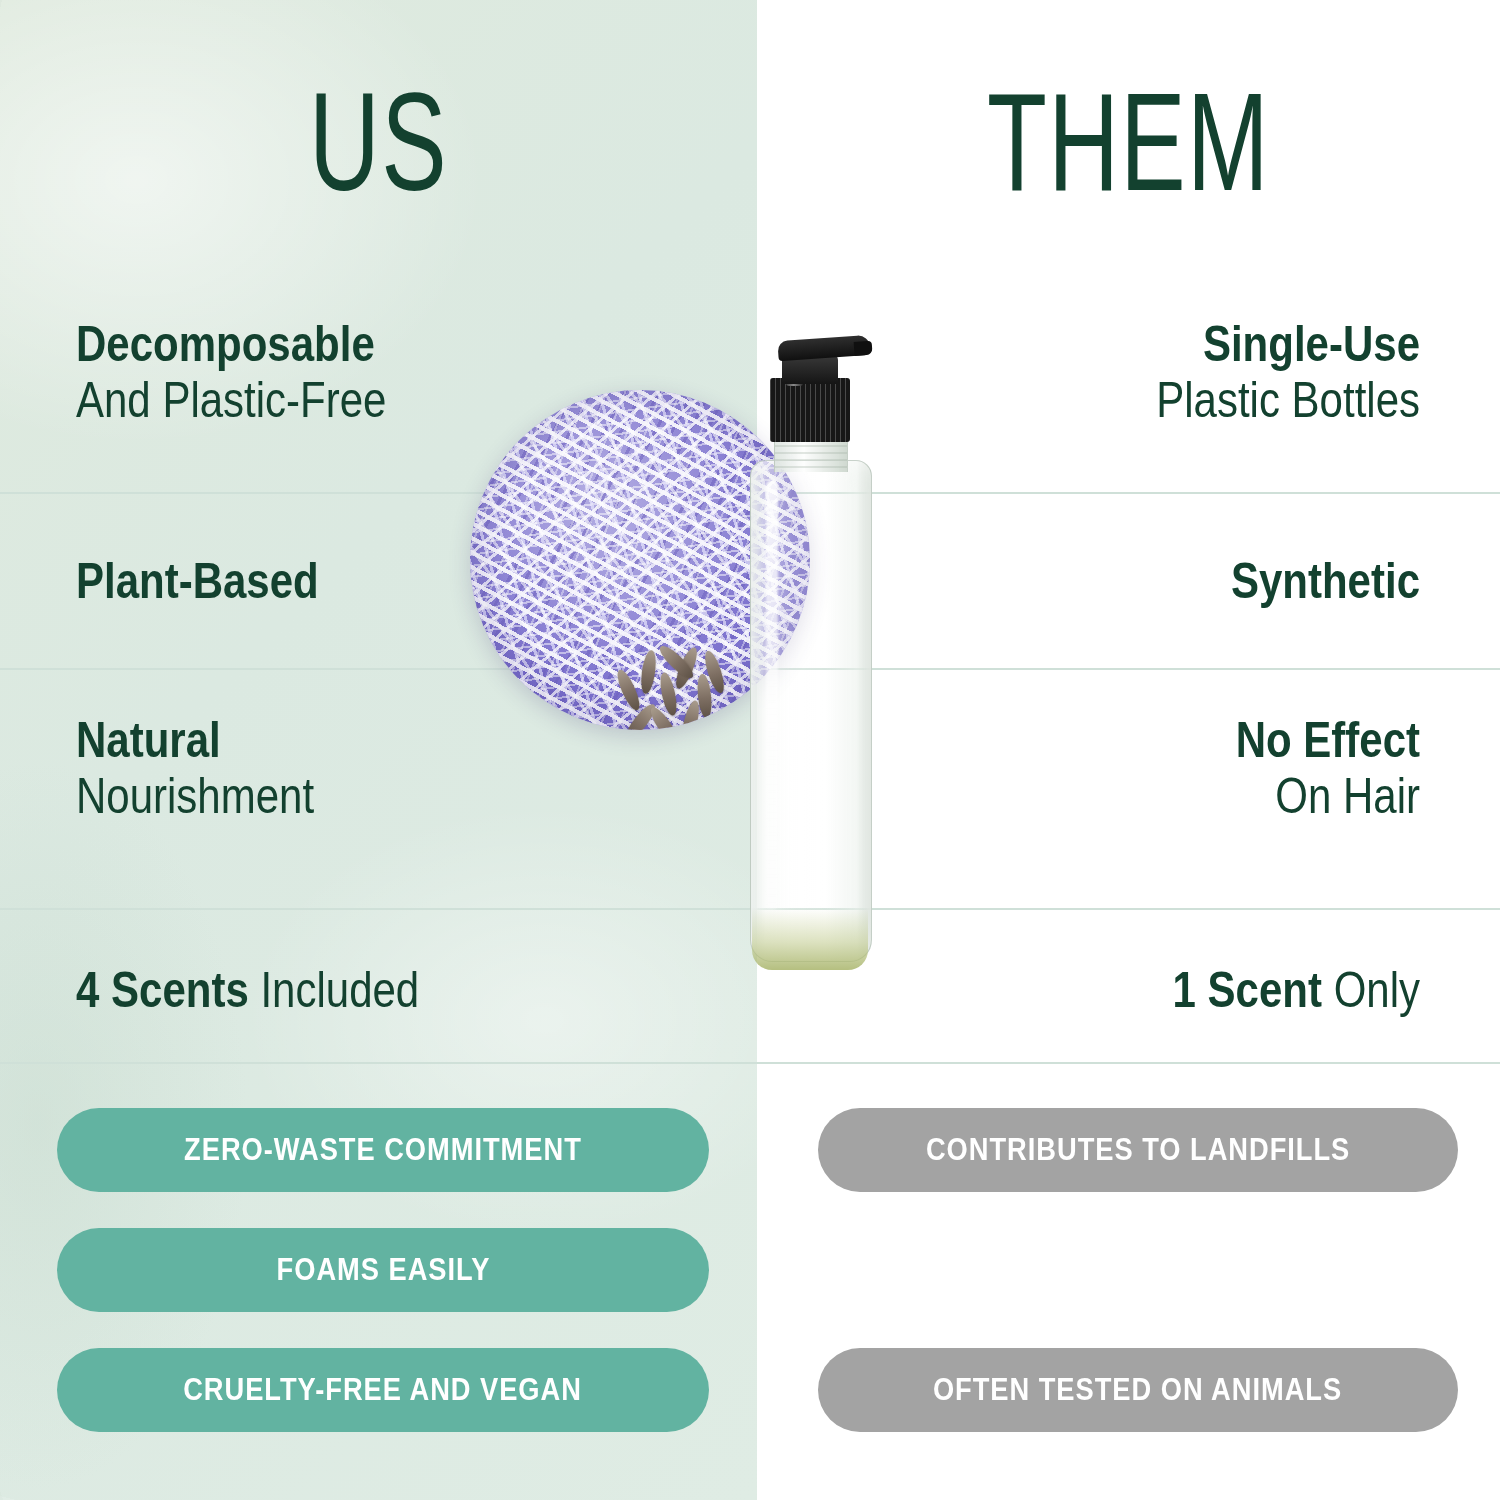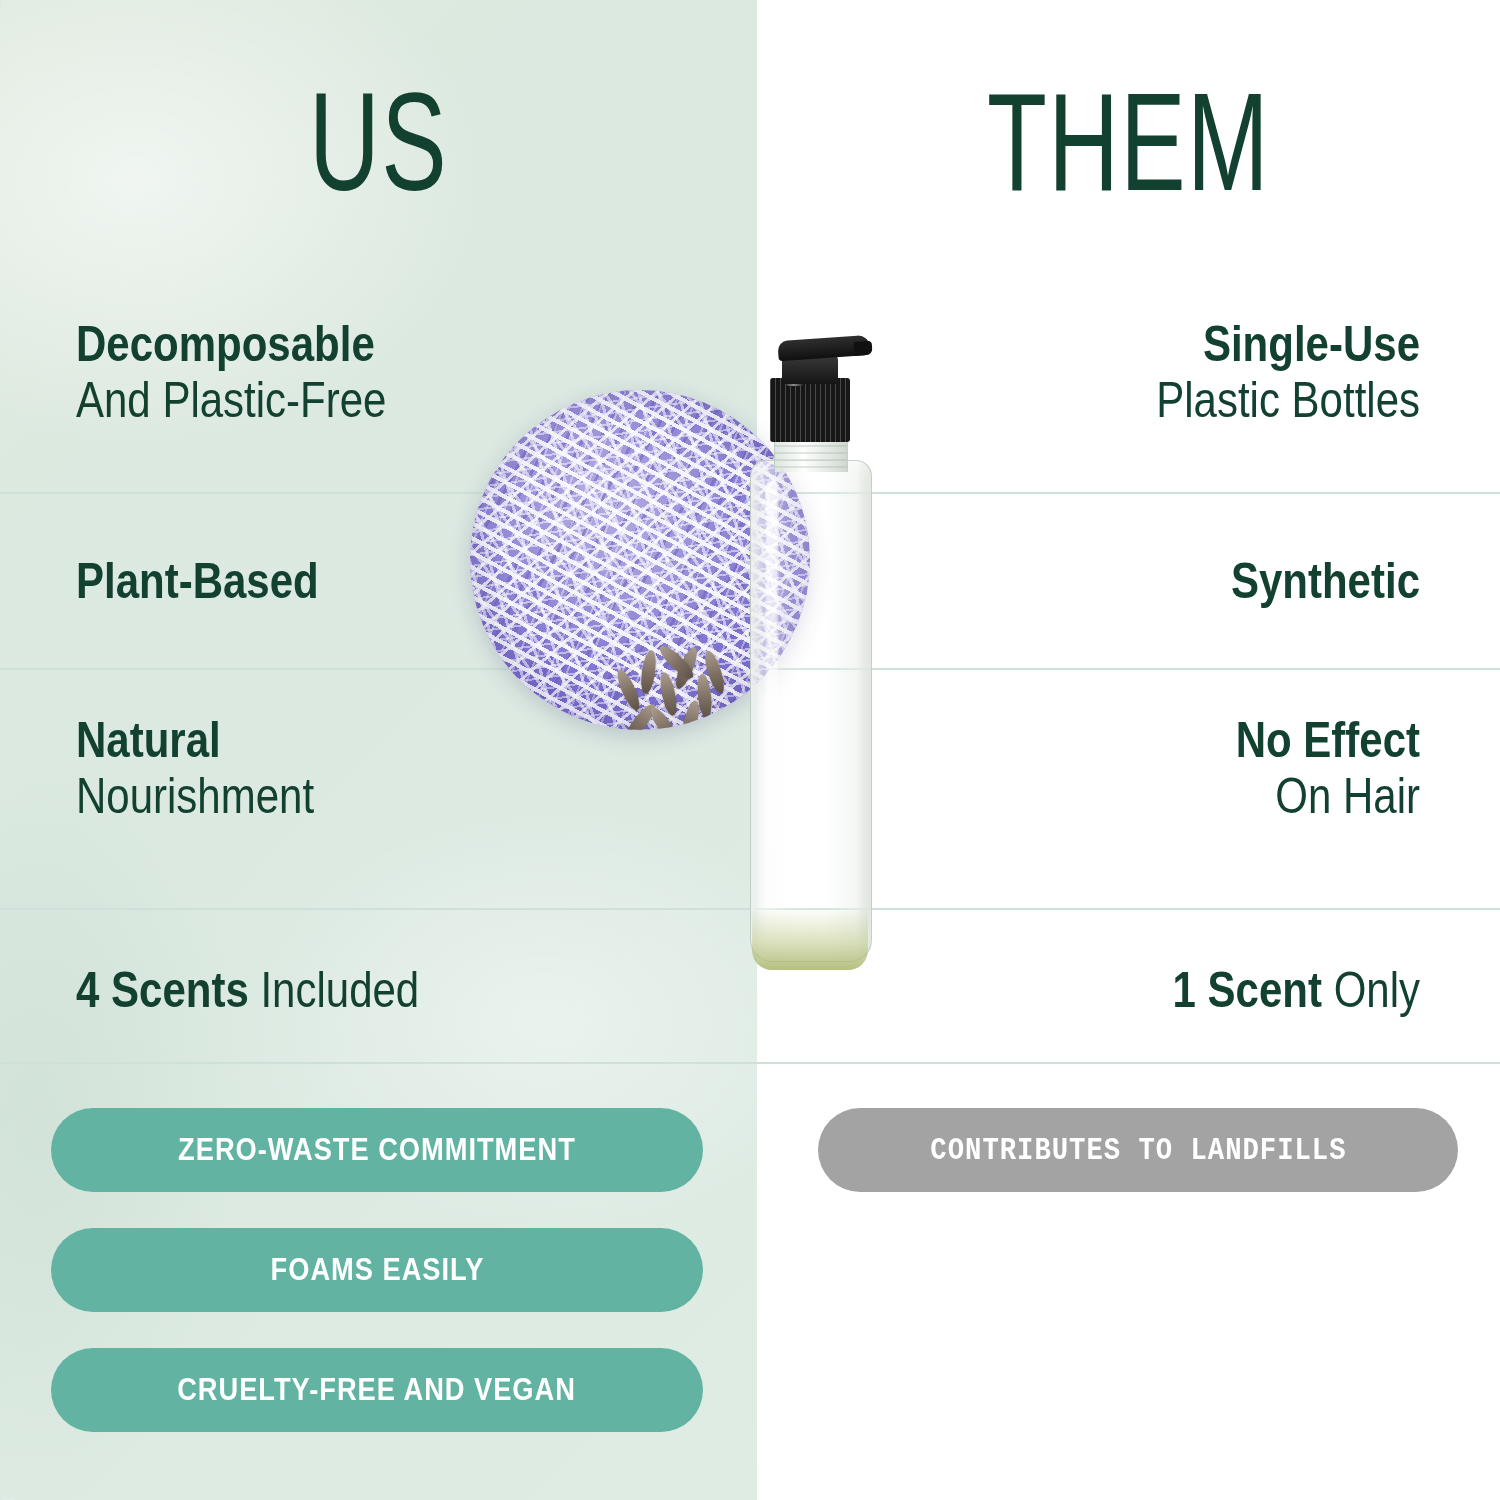--- a/index.html
+++ b/index.html
@@ -130,22 +130,22 @@
     display: flex;
     align-items: center;
     justify-content: center;
     color: #ffffff;
     font-size: 31px;
     font-weight: 700;
     letter-spacing: 1.1px;
     text-transform: uppercase;
   }
   .pill span { transform: scaleX(0.88); display: inline-block; white-space: nowrap; }
-  .pill-left  { left: 51px;  width: 652px; background: #62b3a1; }
-  .pill-right { left: 818px; width: 640px; background: #a3a3a3; font-family: Liberation Mono, monospace; }
+  .pill-left  { left: 57px;  width: 652px; background: #62b3a1; }
+  .pill-right { left: 818px; width: 640px; background: #a3a3a3; }
 
   
   #center-art {
     position: absolute;
     left: 470px; top: 330px;
     width: 470px; height: 680px;
     pointer-events: none;
   }
   .shampoo-bar {
     position: absolute;
@@ -384,14 +384,17 @@
   <div class="pill pill-left" style="top:1228px;text-align:center;">
     <span>Foams Easily</span>
   </div>
   <div class="pill pill-left" style="top:1348px;">
     <span>Cruelty-Free And Vegan</span>
   </div>
 
   <div class="pill pill-right" style="top:1108px;">
     <span>Contributes To Landfills</span>
   </div>
+  <div class="pill pill-right" style="top:1348px;">
+    <span>Often Tested On Animals</span>
+  </div>
 
 </div>
 
 </body></html>

